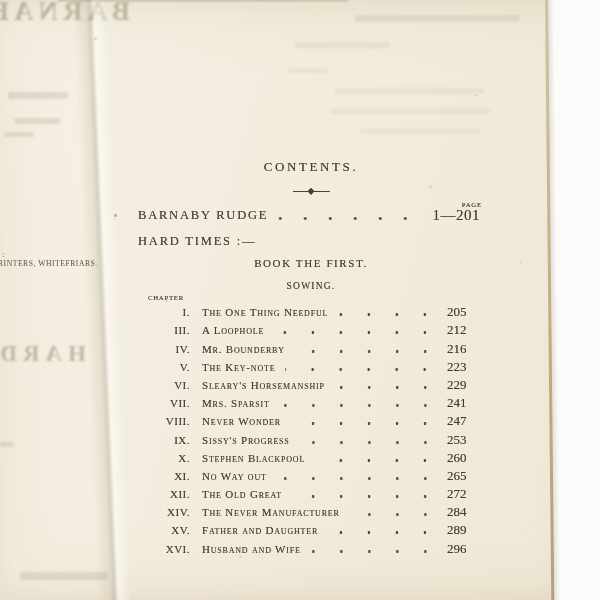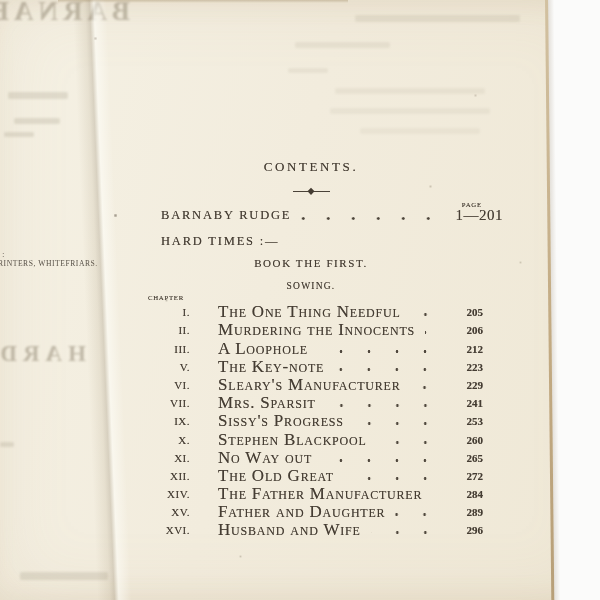--- a/index.html
+++ b/index.html
@@ -52,37 +52,37 @@
   
   .ink{color:#453d33;text-shadow:0 0 .5px rgba(69,61,51,.55);}
   .center-block{position:absolute;left:139px;width:344px;text-align:center;}
   .contents-title{top:159px;font-size:13px;letter-spacing:2.6px;}
   .ornament{top:188px;height:6px;display:flex;justify-content:center;align-items:center;}
   .orn-line{width:37px;height:1px;background:#4a4238;position:relative;}
   .orn-line::after{content:'';position:absolute;left:50%;top:50%;
     transform:translate(-50%,-50%) rotate(45deg);width:4.5px;height:4.5px;background:#443c32;}
   .page-col-label{position:absolute;left:449px;width:33px;top:201px;text-align:right;
     font-size:6.8px;letter-spacing:.8px;}
-  .work-row{position:absolute;left:138px;width:346px;display:flex;align-items:flex-end;line-height:13px;margin-left:23px;}
+  .work-row{position:absolute;left:138px;width:346px;display:flex;align-items:flex-end;line-height:13px;}
   .work-row-1{top:209px;}
   .work-row-2{top:235px;}
   .work-title{font-size:12.5px;letter-spacing:1.8px;white-space:nowrap;}
   .work-pages{font-size:15px;width:60px;text-align:right;letter-spacing:.5px;padding-right:4px;box-sizing:border-box;}
   .leader{flex:1;height:3px;align-self:flex-end;margin:0 8px 2px 10px;
     background-image:radial-gradient(circle,rgba(60,52,42,.9) 1.1px,rgba(60,52,42,0) 1.6px);
     background-size:28px 3px;background-repeat:repeat-x;background-position:right center;}
   .work-row .leader{background-size:25px 3px;margin-right:6px;}
   .sect-head{top:257px;font-size:11px;letter-spacing:1.6px;}
   .sect-sub{top:281px;font-size:9.5px;letter-spacing:1.2px;}
   .chapter-col-label{position:absolute;left:148px;top:294px;font-size:6.8px;letter-spacing:.7px;}
   .chapter-list{position:absolute;left:150px;top:300px;width:333px;}
   .c-row{height:18.2px;display:flex;align-items:flex-end;line-height:12px;}
   .c-num{width:40px;padding-right:6px;text-align:right;font-size:11px;letter-spacing:.5px;flex:none;}
-  .c-title{margin-left:22px;font-size:17px;font-variant:small-caps;letter-spacing:.8px;white-space:nowrap;}
-  .c-pg{width:36px;text-align:right;font-size:11px;flex:none;font-weight:bold;}
+  .c-title{margin-left:6px;font-size:11px;font-variant:small-caps;letter-spacing:.8px;white-space:nowrap;}
+  .c-pg{width:36px;font-size:13px;flex:none;}
   .specks{position:absolute;left:0;top:0;width:1px;height:1px;background:transparent;
     box-shadow:
       115px 215px 0 .7px rgba(90,80,65,.5),
       166px 300px 0 .4px rgba(110,100,85,.35),
       430px 186px 0 .5px rgba(120,110,90,.3),
       520px 262px 0 .4px rgba(130,118,95,.3),
       300px 455px 0 .5px rgba(120,110,90,.25),
       240px 556px 0 .4px rgba(120,110,90,.3),
       95px 38px 0 .6px rgba(120,110,90,.3),
       475px 95px 0 .5px rgba(130,120,100,.28);}
@@ -139,56 +139,62 @@
     <div class="chapter-col-label ink">CHAPTER</div>
 
     <div class="chapter-list">
   <div class="c-row">
     <span class="c-num ink">I.</span>
     <span class="c-title ink">The One Thing Needful</span>
     <span class="leader"></span>
     <span class="c-pg ink">205</span>
   </div>
 
-  <div class="c-row">
-    <span class="c-num ink">II.</span>
-    <span class="c-title ink">Murdering the Innocents</span>
-    <span class="leader"></span>
-    <span class="c-pg ink">206</span>
-  </div>
 
   <div class="c-row">
     <span class="c-num ink">III.</span>
     <span class="c-title ink">A Loophole</span>
     <span class="leader"></span>
     <span class="c-pg ink">212</span>
   </div>
 
+  <div class="c-row">
+    <span class="c-num ink">IV.</span>
+    <span class="c-title ink">Mr. Bounderby</span>
+    <span class="leader"></span>
+    <span class="c-pg ink">216</span>
+  </div>
 
   <div class="c-row">
     <span class="c-num ink">V.</span>
     <span class="c-title ink">The Key-note</span>
     <span class="leader"></span>
     <span class="c-pg ink">223</span>
   </div>
 
   <div class="c-row">
     <span class="c-num ink">VI.</span>
-    <span class="c-title ink">Sleary's Manufacturer</span>
+    <span class="c-title ink">Sleary's Horsemanship</span>
     <span class="leader"></span>
     <span class="c-pg ink">229</span>
   </div>
 
   <div class="c-row">
     <span class="c-num ink">VII.</span>
     <span class="c-title ink">Mrs. Sparsit</span>
     <span class="leader"></span>
     <span class="c-pg ink">241</span>
   </div>
 
+  <div class="c-row">
+    <span class="c-num ink">VIII.</span>
+    <span class="c-title ink">Never Wonder</span>
+    <span class="leader"></span>
+    <span class="c-pg ink">247</span>
+  </div>
 
   <div class="c-row">
     <span class="c-num ink">IX.</span>
     <span class="c-title ink">Sissy's Progress</span>
     <span class="leader"></span>
     <span class="c-pg ink">253</span>
   </div>
 
   <div class="c-row">
     <span class="c-num ink">X.</span>
@@ -207,21 +213,21 @@
   <div class="c-row">
     <span class="c-num ink">XII.</span>
     <span class="c-title ink">The Old Great</span>
     <span class="leader"></span>
     <span class="c-pg ink">272</span>
   </div>
 
 
   <div class="c-row">
     <span class="c-num ink">XIV.</span>
-    <span class="c-title ink">The Father Manufacturer</span>
+    <span class="c-title ink">The Never Manufacturer</span>
     <span class="leader"></span>
     <span class="c-pg ink">284</span>
   </div>
 
   <div class="c-row">
     <span class="c-num ink">XV.</span>
     <span class="c-title ink">Father and Daughter</span>
     <span class="leader"></span>
     <span class="c-pg ink">289</span>
   </div>

